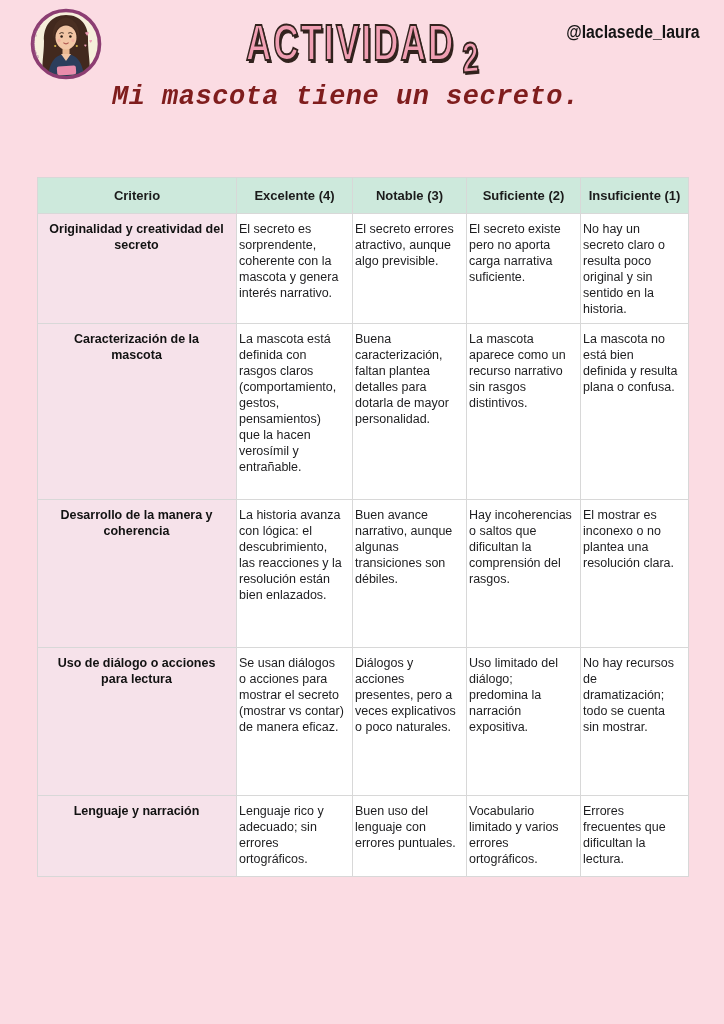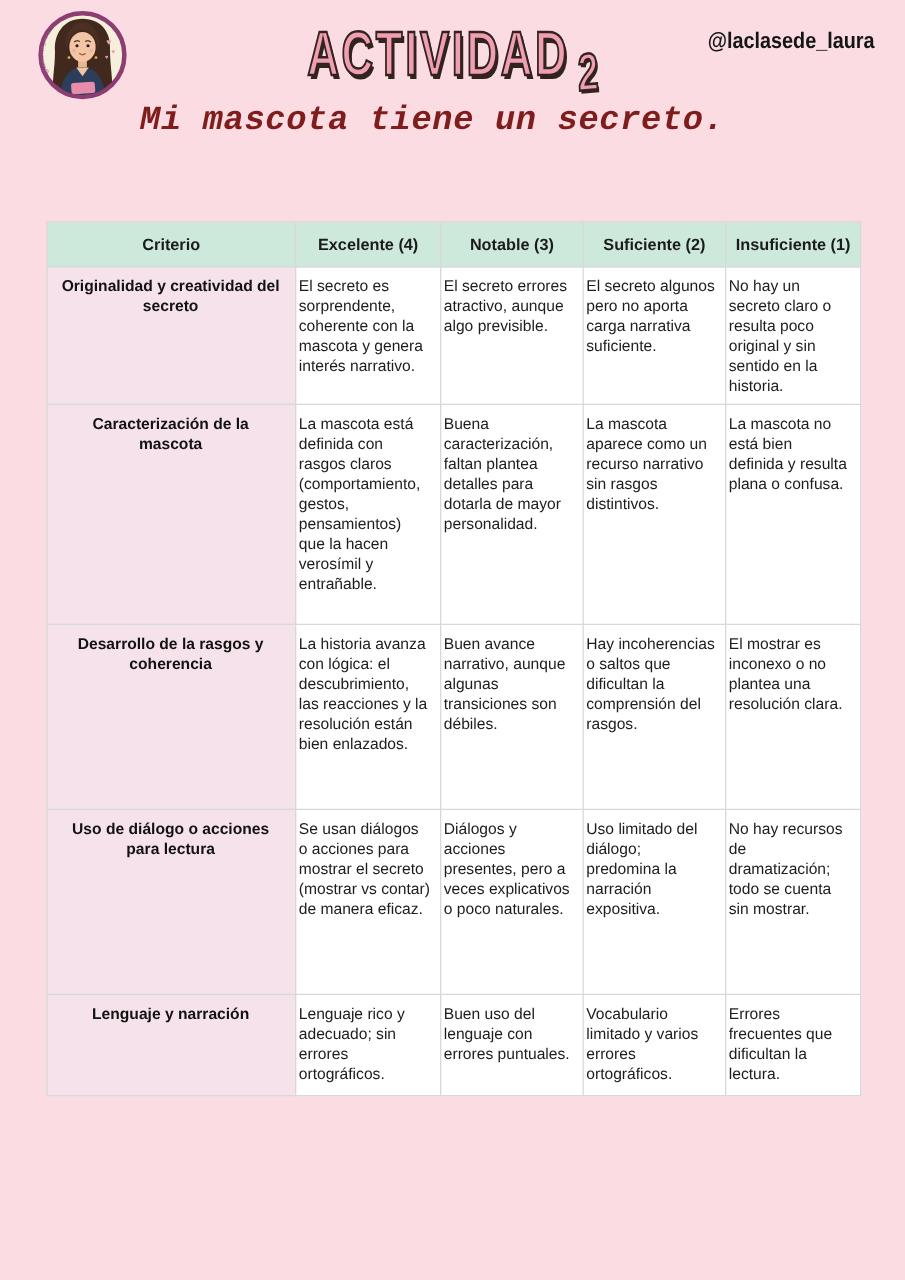--- a/index.html
+++ b/index.html
@@ -138,32 +138,32 @@
       <th>Notable (3)</th>
       <th>Suficiente (2)</th>
       <th>Insuficiente (1)</th>
     </tr>
   </thead>
   <tbody>
     <tr class="r0">
       <th>Originalidad y creatividad del secreto</th>
       <td>El secreto es sorprendente, coherente con la mascota y genera interés narrativo.</td>
       <td>El secreto errores atractivo, aunque algo previsible.</td>
-      <td>El secreto algunos pero no aporta carga narrativa suficiente.</td>
+      <td>El secreto existe pero no aporta carga narrativa suficiente.</td>
       <td>No hay un secreto claro o resulta poco original y sin sentido en la historia.</td>
     </tr>
     <tr class="r1">
       <th>Caracterización de la mascota</th>
       <td>La mascota está definida con rasgos claros (comportamiento, gestos, pensamientos) que la hacen verosímil y entrañable.</td>
       <td>Buena caracterización, faltan plantea detalles para dotarla de mayor personalidad.</td>
       <td>La mascota aparece como un recurso narrativo sin rasgos distintivos.</td>
       <td>La mascota no está bien definida y resulta plana o confusa.</td>
     </tr>
     <tr class="r2">
-      <th>Desarrollo de la rasgos y coherencia</th>
+      <th>Desarrollo de la manera y coherencia</th>
       <td>La historia avanza con lógica: el descubrimiento, las reacciones y la resolución están bien enlazados.</td>
       <td>Buen avance narrativo, aunque algunas transiciones son débiles.</td>
       <td>Hay incoherencias o saltos que dificultan la comprensión del rasgos.</td>
       <td>El mostrar es inconexo o no plantea una resolución clara.</td>
     </tr>
     <tr class="r3">
       <th>Uso de diálogo o acciones para lectura</th>
       <td>Se usan diálogos o acciones para mostrar el secreto (mostrar vs contar) de manera eficaz.</td>
       <td>Diálogos y acciones presentes, pero a veces explicativos o poco naturales.</td>
       <td>Uso limitado del diálogo; predomina la narración expositiva.</td>

